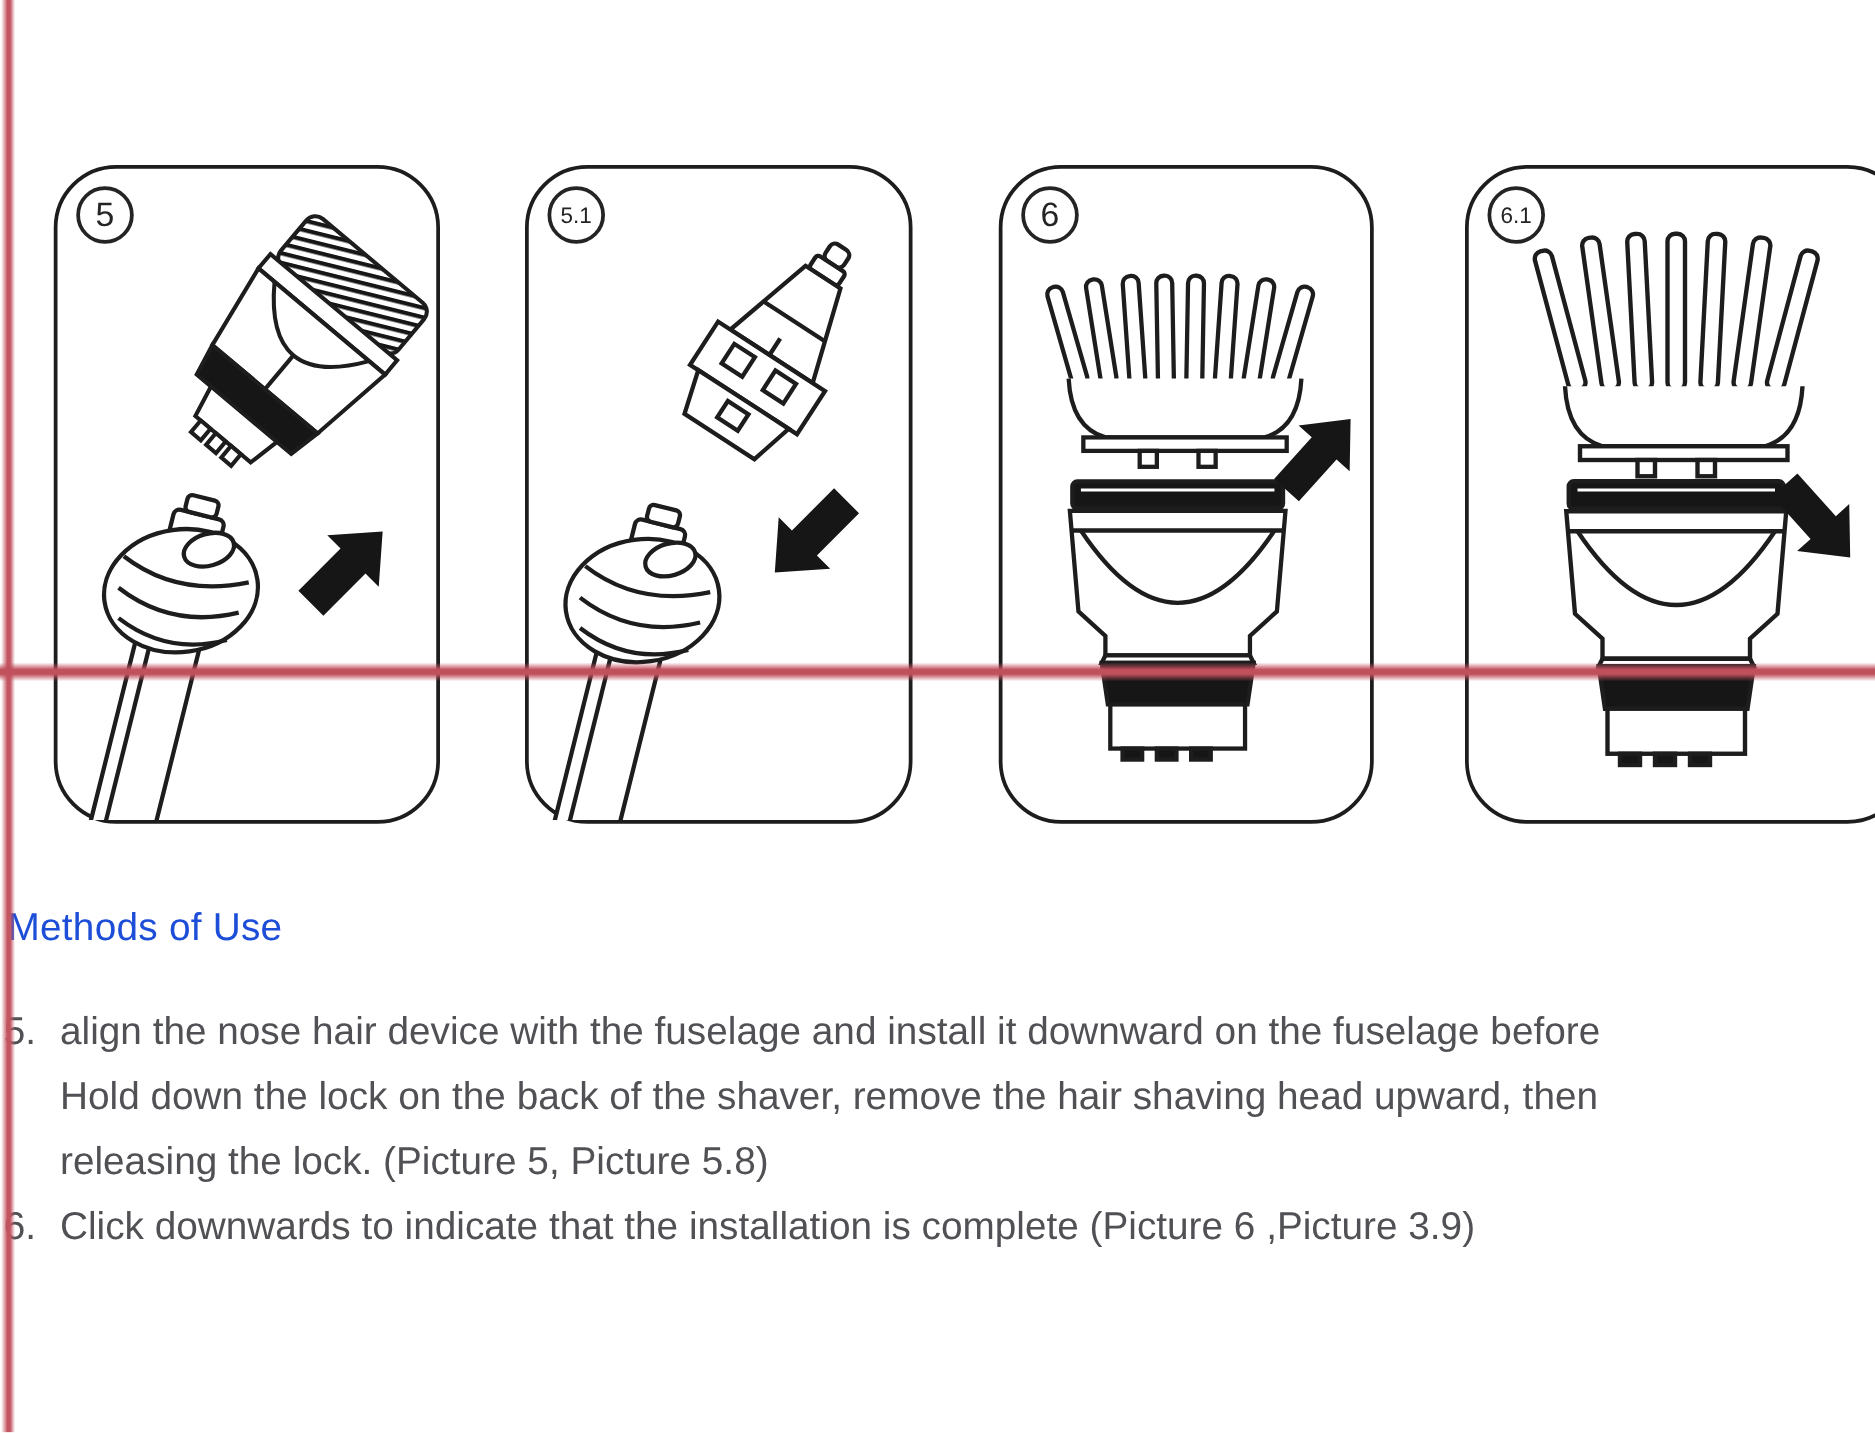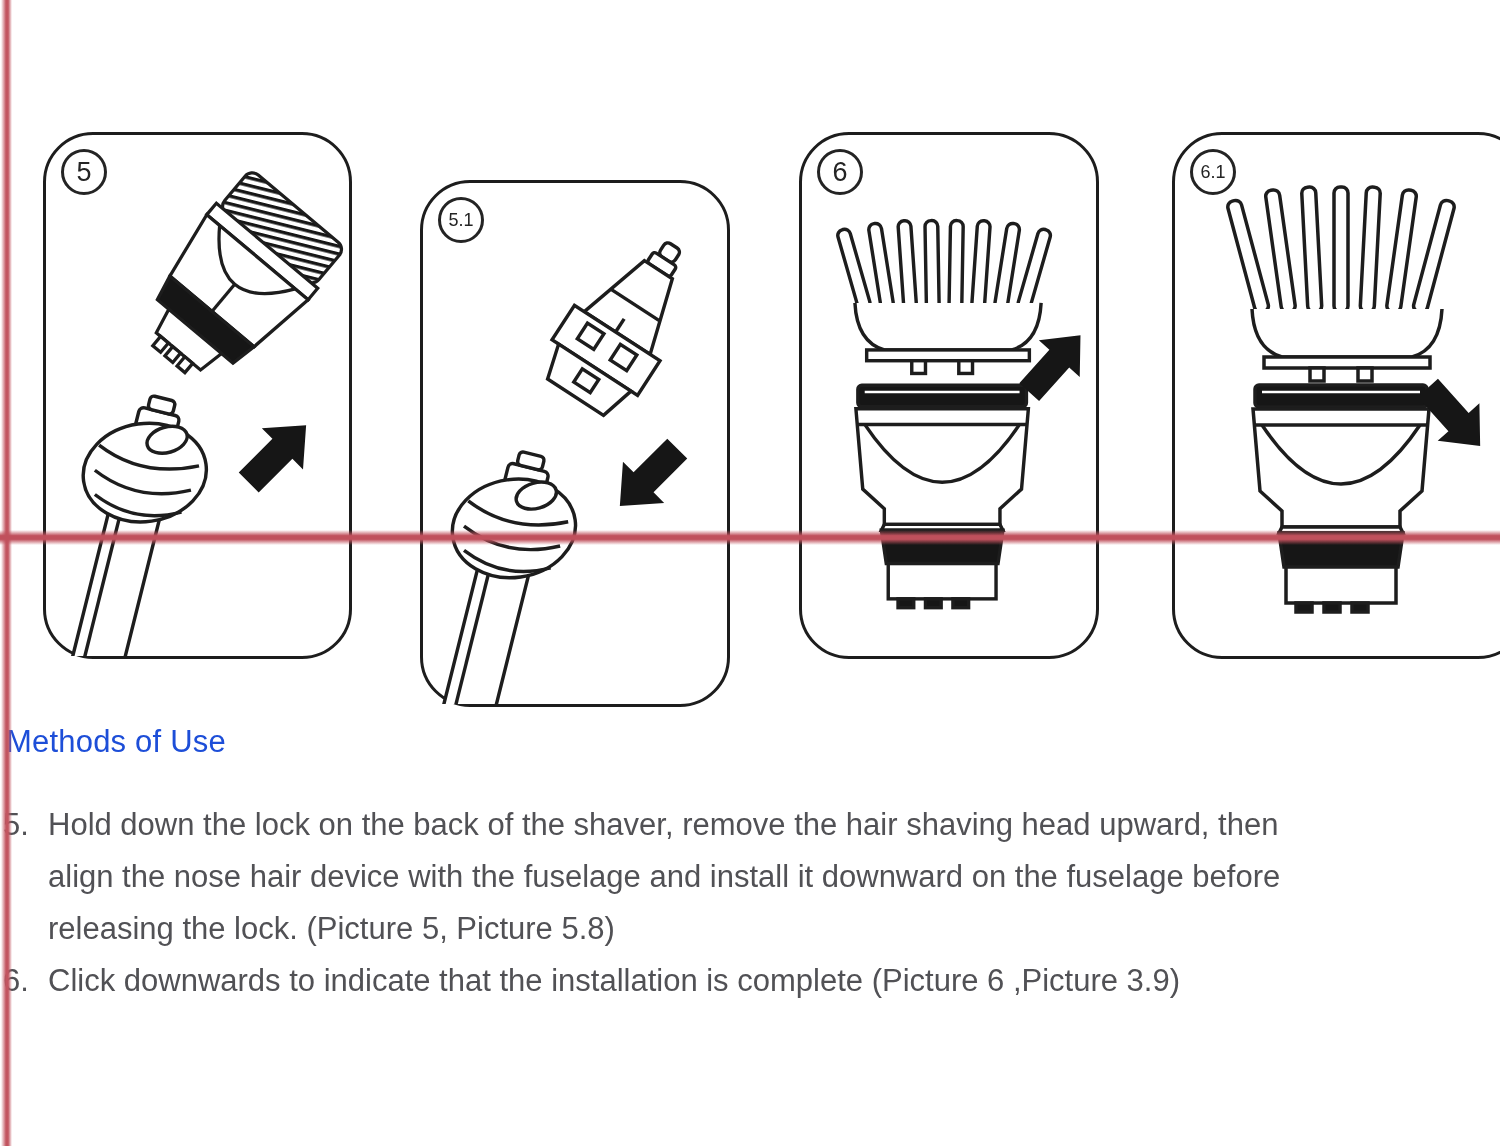--- a/index.html
+++ b/index.html
@@ -15,21 +15,21 @@
   .hline{
     position:absolute;left:0;right:0;top:530px;height:15px;z-index:9;pointer-events:none;
     background:linear-gradient(to bottom, rgba(192,80,92,0) 0%, #c0505c 38%, #c0505c 62%, rgba(192,80,92,0) 100%);
   }
   
   .panel{
     position:absolute;top:132px;height:527px;background:#fff;
     border:3px solid #1d1d1d;border-radius:50px;box-sizing:border-box;
   }
   .panel-1{left:43px;width:309px;}
-  .panel-2{left:420px;width:310px;margin-top:48px;}
+  .panel-2{left:420px;width:310px;}
   .panel-3{left:799px;width:300px;}
   .panel-4{left:1172px;width:356px;}
   .fig-label{
     position:absolute;left:15px;top:14px;width:46px;height:46px;border:3px solid #242424;
     border-radius:50%;display:flex;align-items:center;justify-content:center;
     color:#242424;font-size:27px;box-sizing:border-box;background:#fff;z-index:2;
   }
   .fig-label.small{font-size:18px;}
   .illus{position:absolute;left:0;top:0;width:100%;height:100%;}
   
@@ -176,22 +176,22 @@
       <use href="#arrow-solid" transform="translate(252,282) rotate(138) scale(0.85)"></use>
     </svg>
   </div>
 
   <div class="doc-heading">Methods of Use</div>
 
   <div class="doc-list">
     <div class="doc-item">
       <div class="num">5.</div>
       <div class="body">
+        <div>align the nose hair device with the fuselage and install it downward on the fuselage before</div>
         <div>Hold down the lock on the back of the shaver, remove the hair shaving head upward, then</div>
-        <div>align the nose hair device with the fuselage and install it downward on the fuselage before</div>
         <div>releasing the lock. (Picture 5, Picture 5.8)</div>
       </div>
     </div>
     <div class="doc-item">
       <div class="num">6.</div>
       <div class="body">
         <div>Click downwards to indicate that the installation is complete (Picture 6 ,Picture 3.9)</div>
       </div>
     </div>
   </div>

